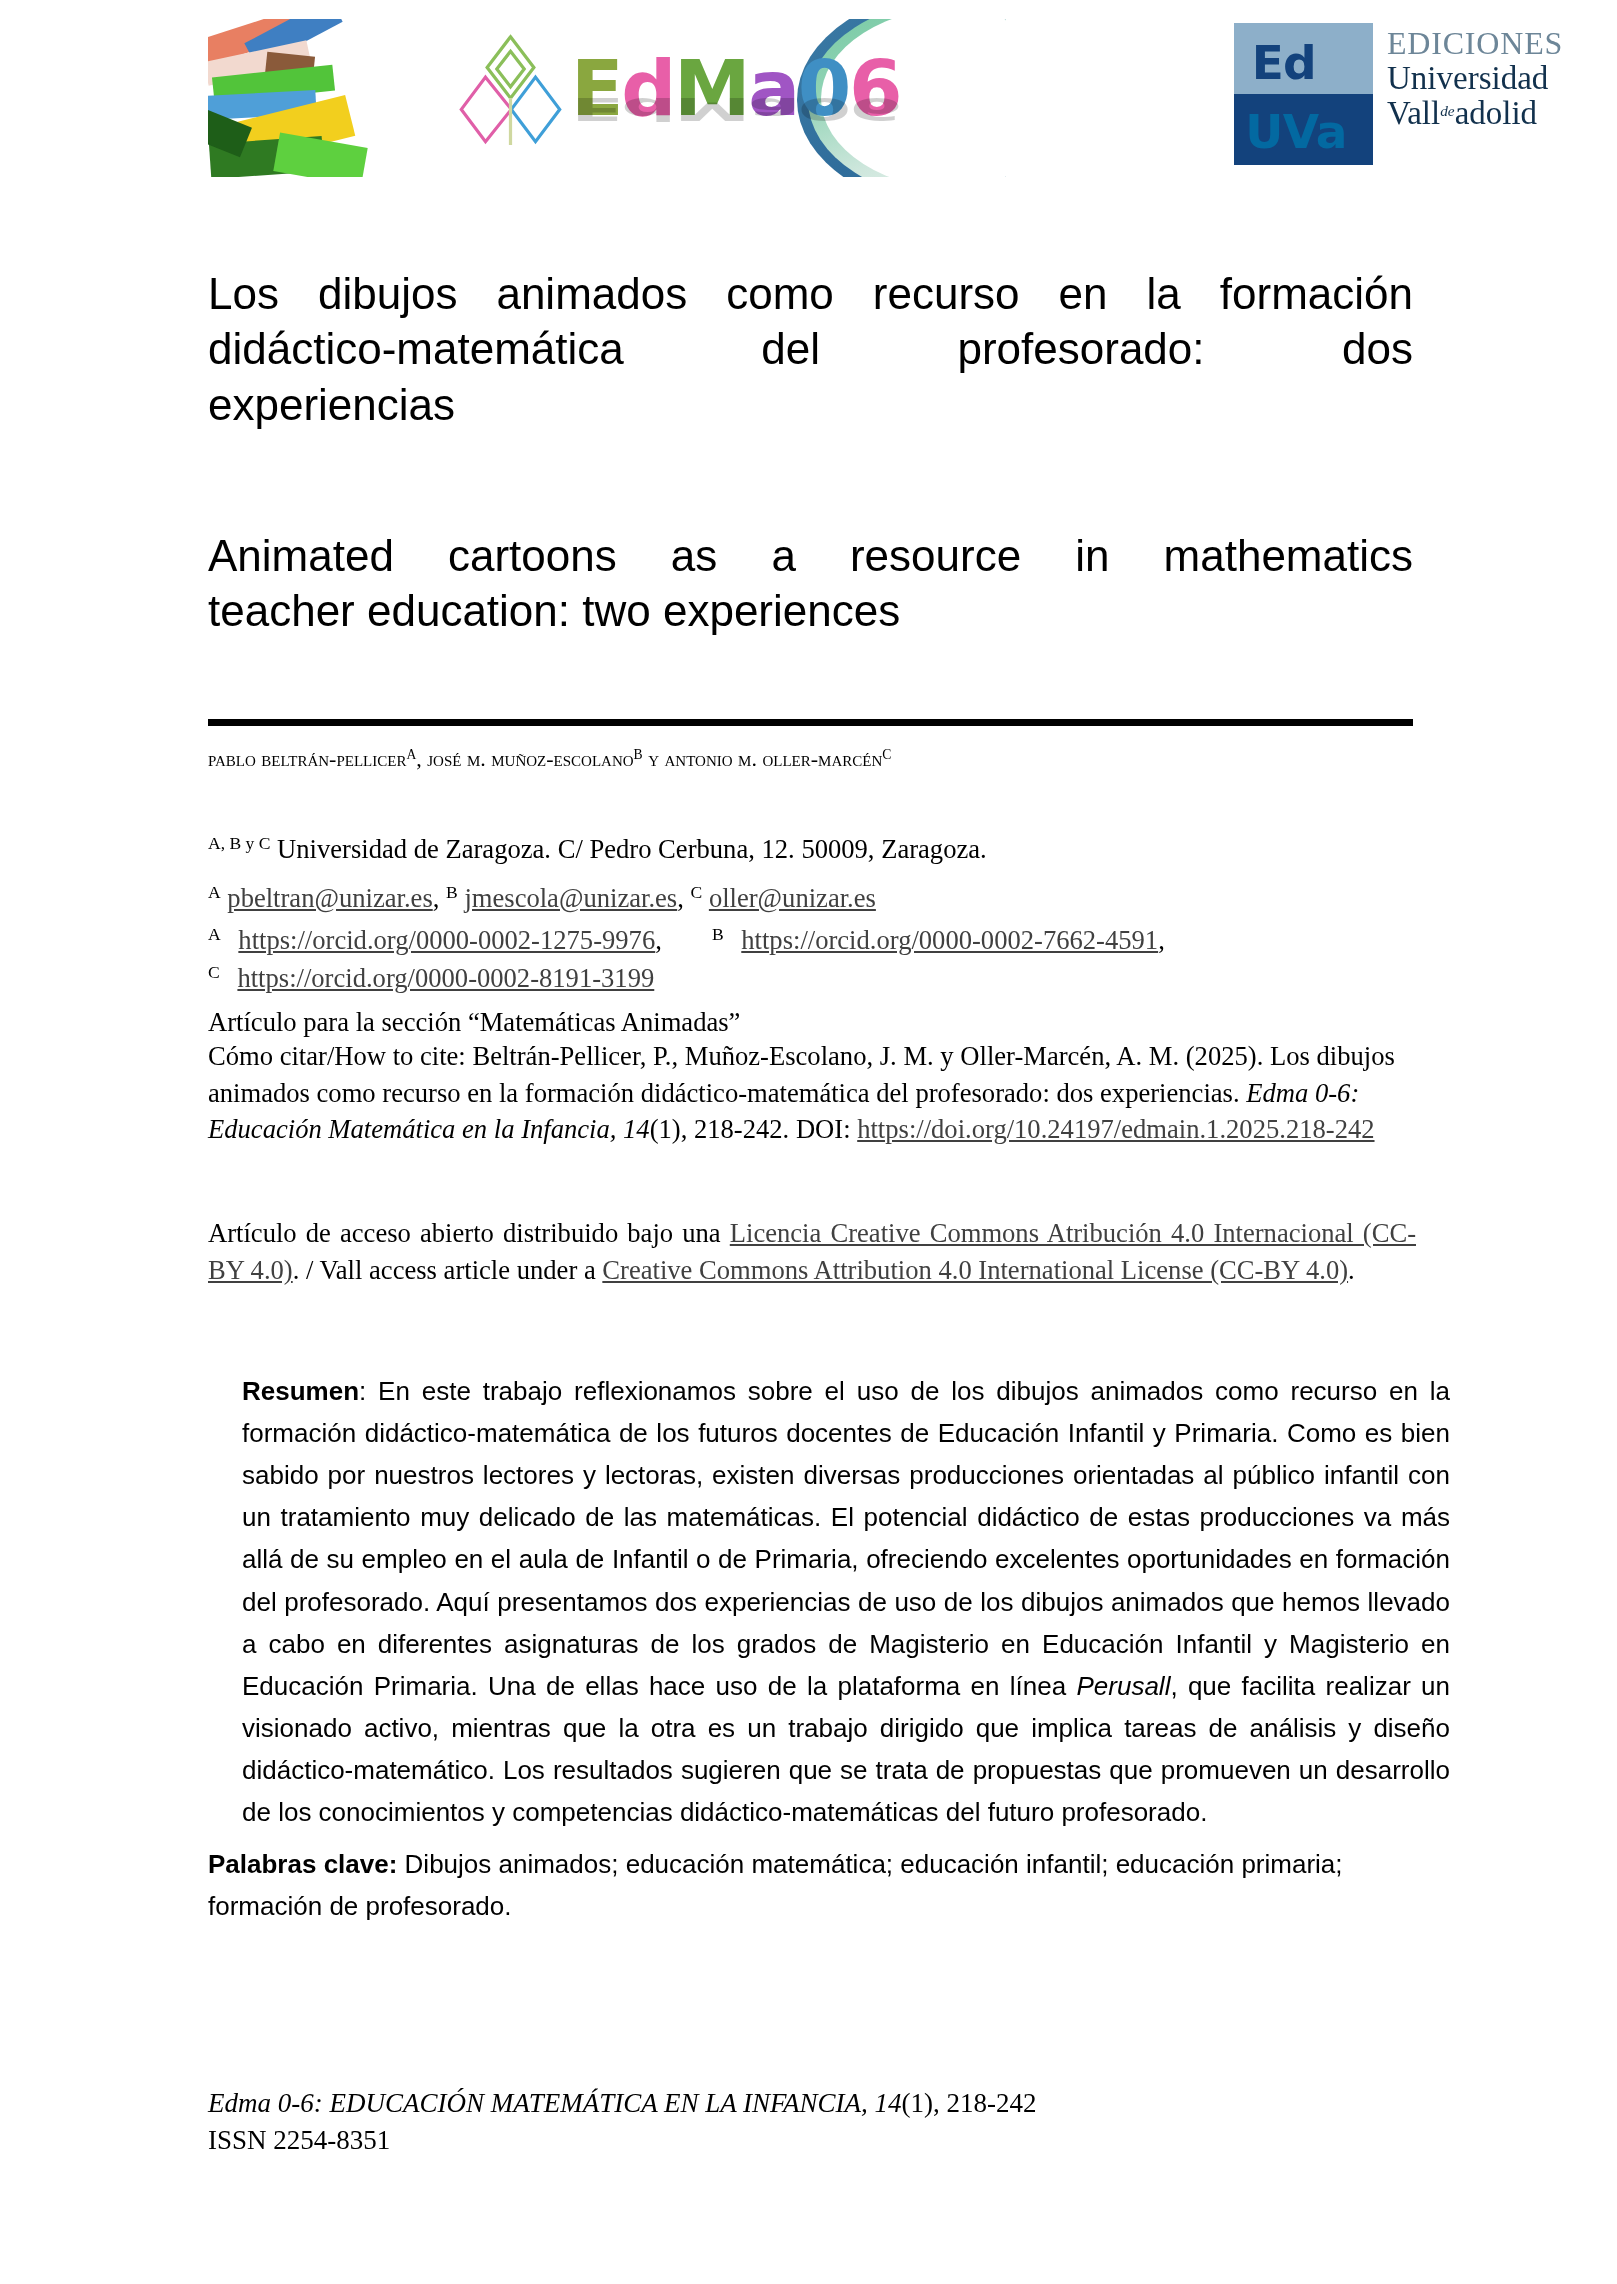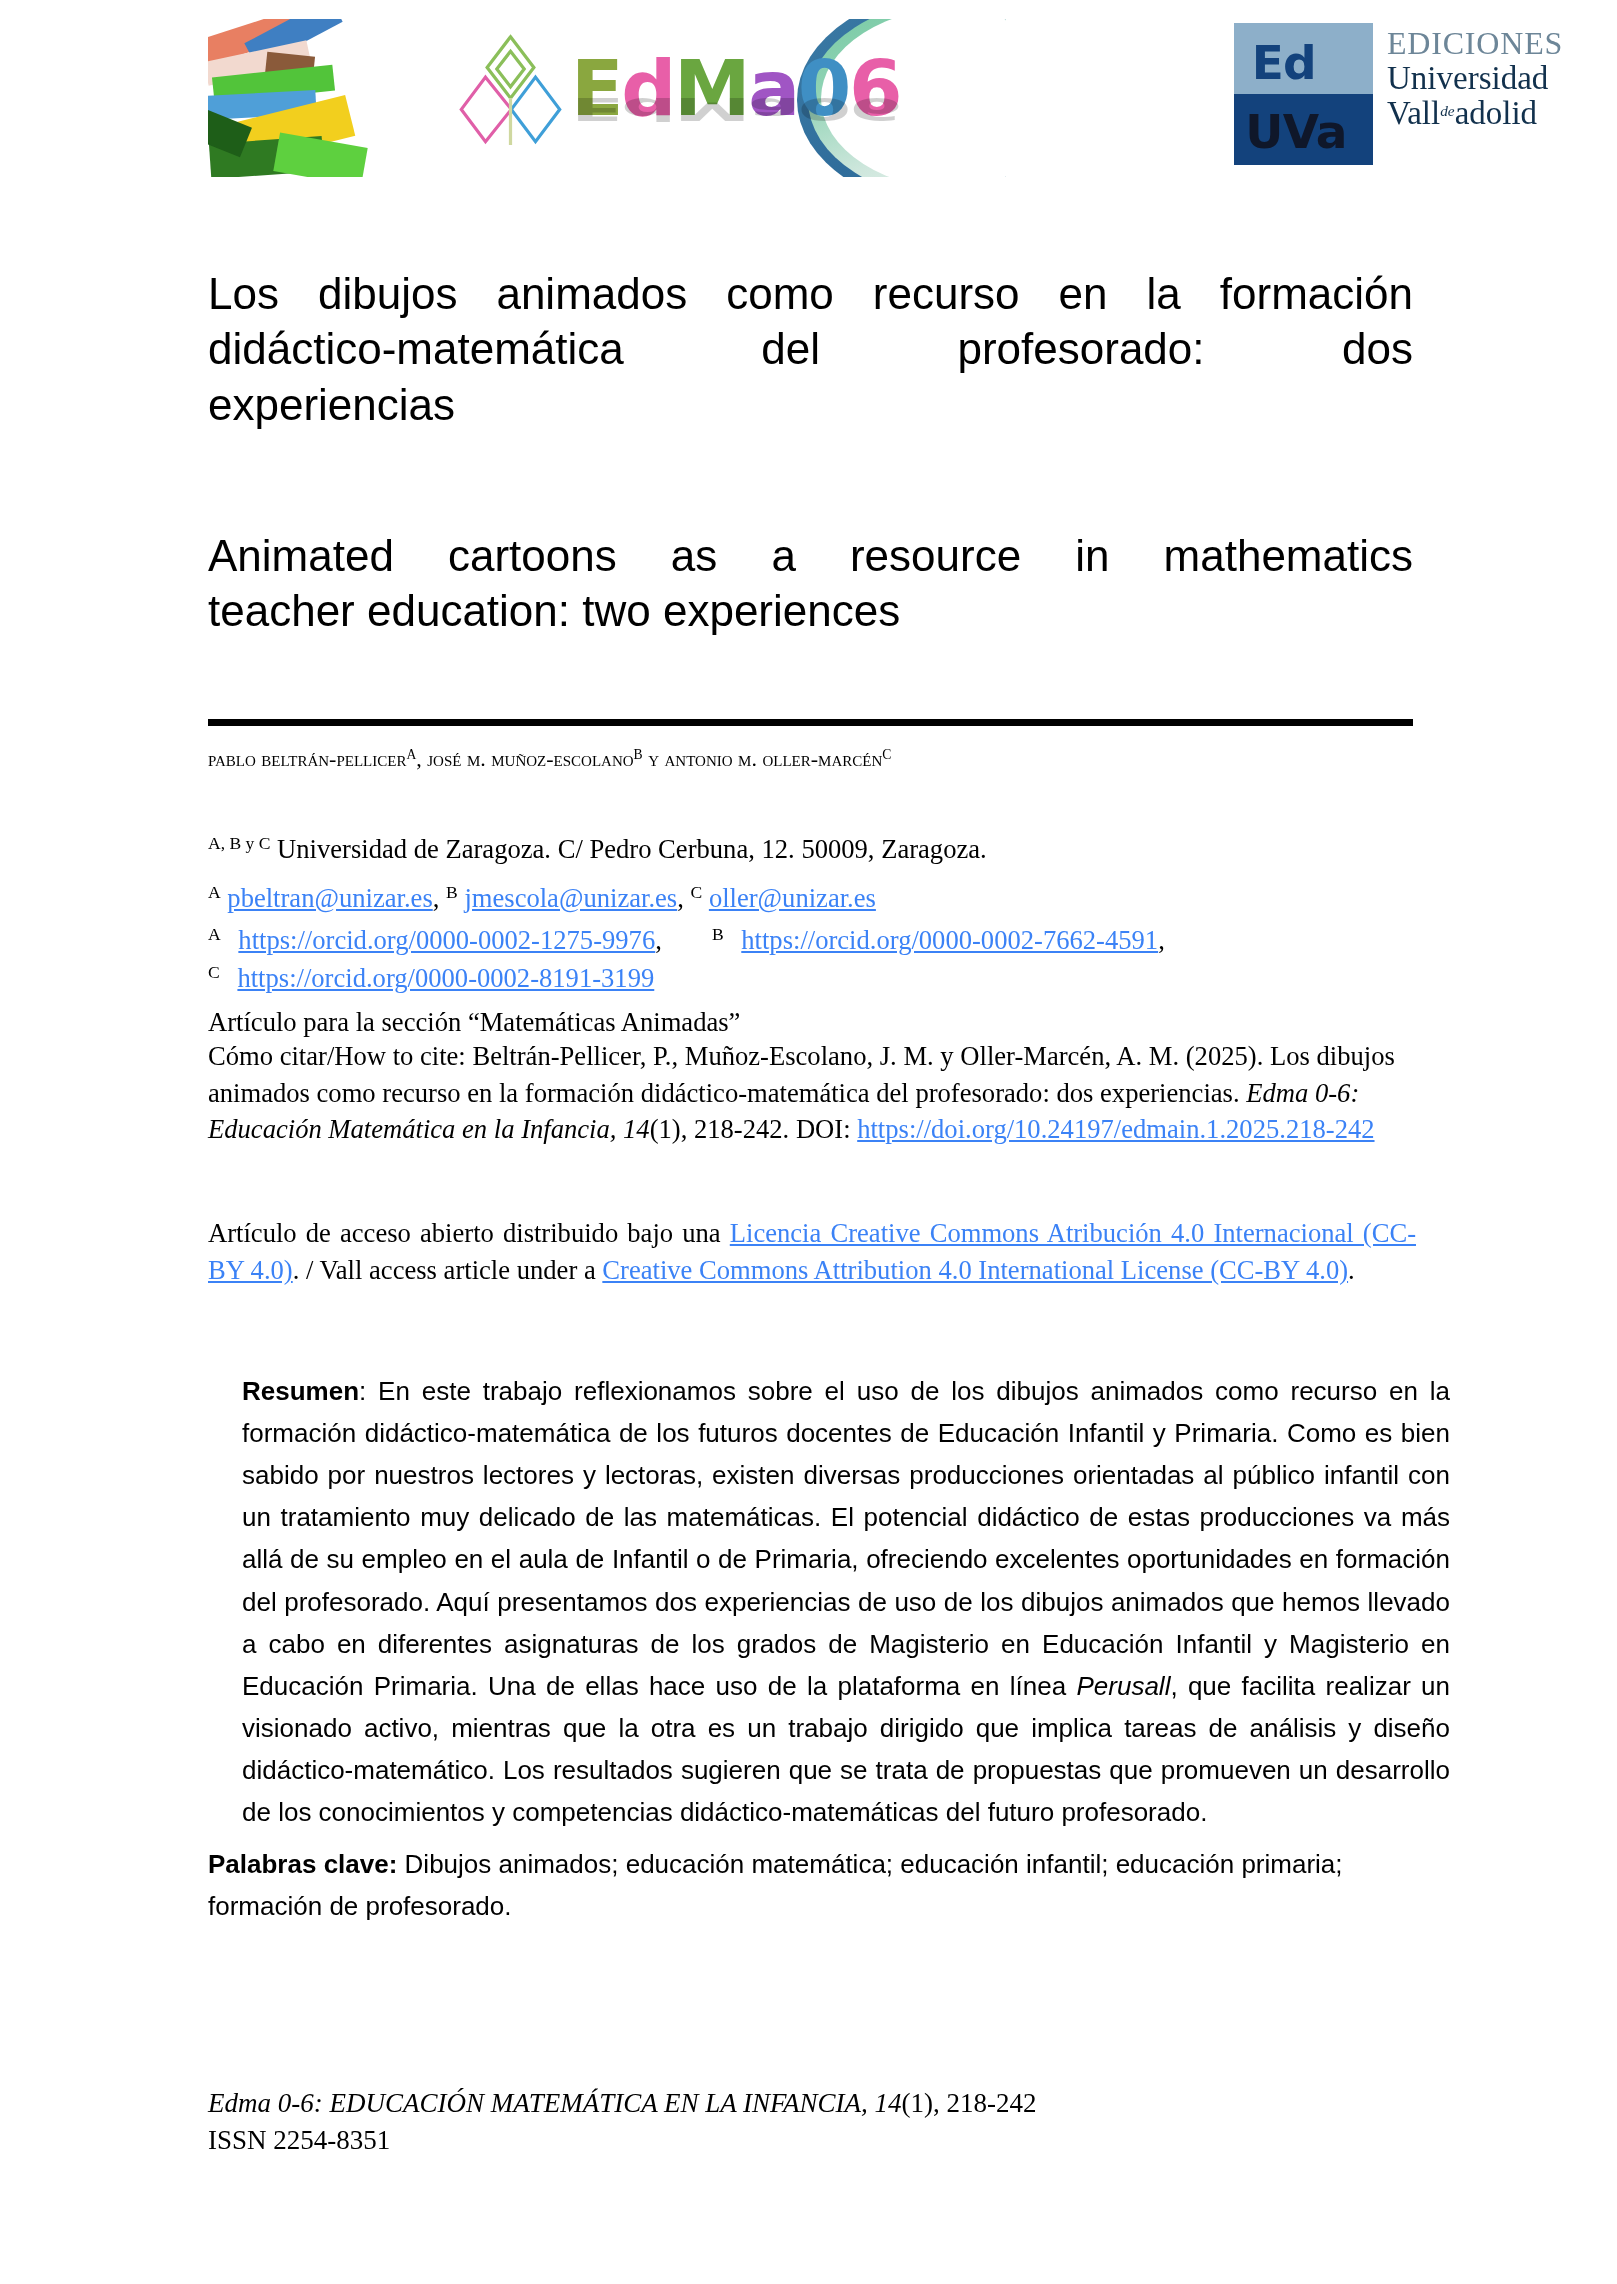--- a/index.html
+++ b/index.html
@@ -162,21 +162,21 @@
     background: #13427c;
   }
   .uva-ed, .uva-uva {
     position: absolute;
     font-family: "DejaVu Sans", sans-serif;
     font-weight: bold;
     letter-spacing: -0.8px;
     line-height: 1;
   }
   .uva-ed  { left: 17.7px; top: 16px; font-size: 47px; color: #13427c; }
-  .uva-uva { left: 11.3px; top: 85px; font-size: 47px; color: #0f172a; }
+  .uva-uva { left: 11.3px; top: 85px; font-size: 47px; color: #0369a1; }
 
   .uva-text {
     position: absolute;
     left: 153px;
     top: 4.8px;
     width: 218px;
     font-family: "Liberation Serif", serif;
     line-height: 1.06;
     color: #2b4a66;
   }
@@ -269,21 +269,21 @@
     position: absolute;
     left: 208px;
     top: 880px;
     width: 1208px;
     font-family: "Liberation Serif", serif;
     font-size: 26.6px;
     line-height: 1.42;
   }
   .contact sup { font-size: 0.66em; vertical-align: 0.5em; }
   a.lnk, .lnk {
-    color: #3b82f6;
+    color: #404040;
     text-decoration: underline;
   }
 
   .orcids {
     position: absolute;
     left: 208px;
     top: 922px;
     width: 1208px;
     font-family: "Liberation Serif", serif;
     font-size: 26.6px;

